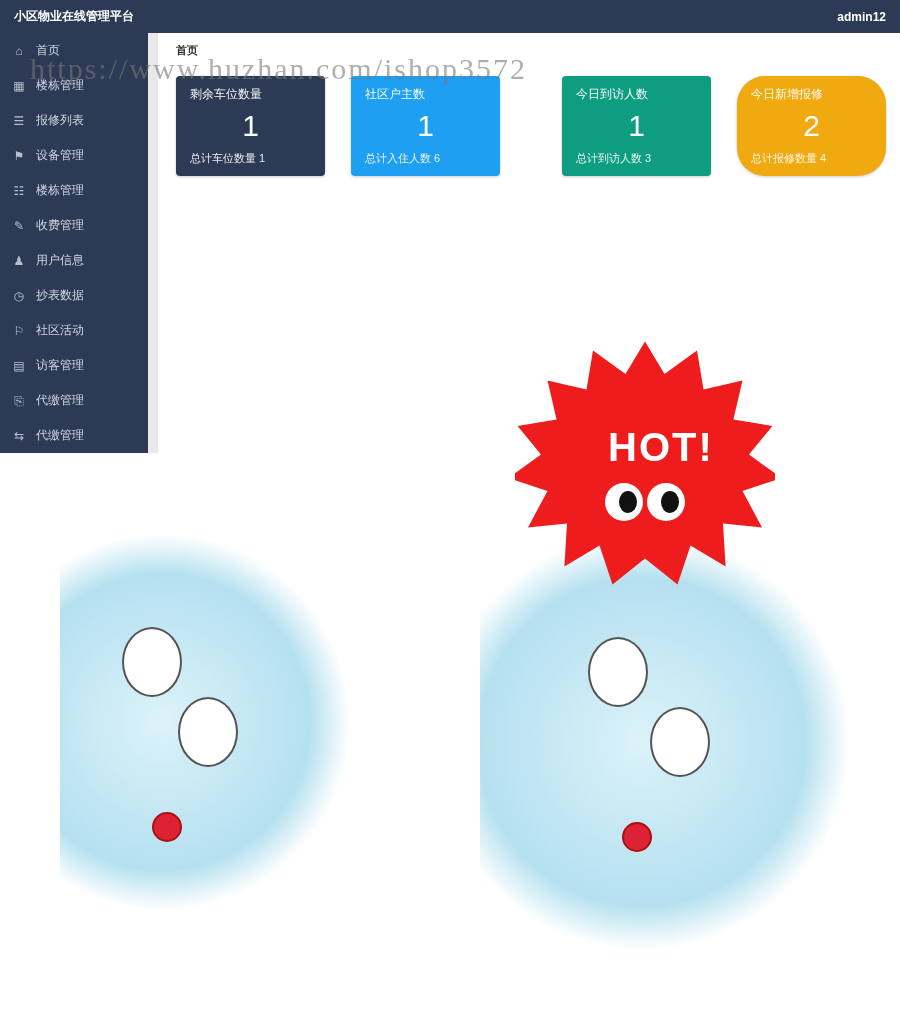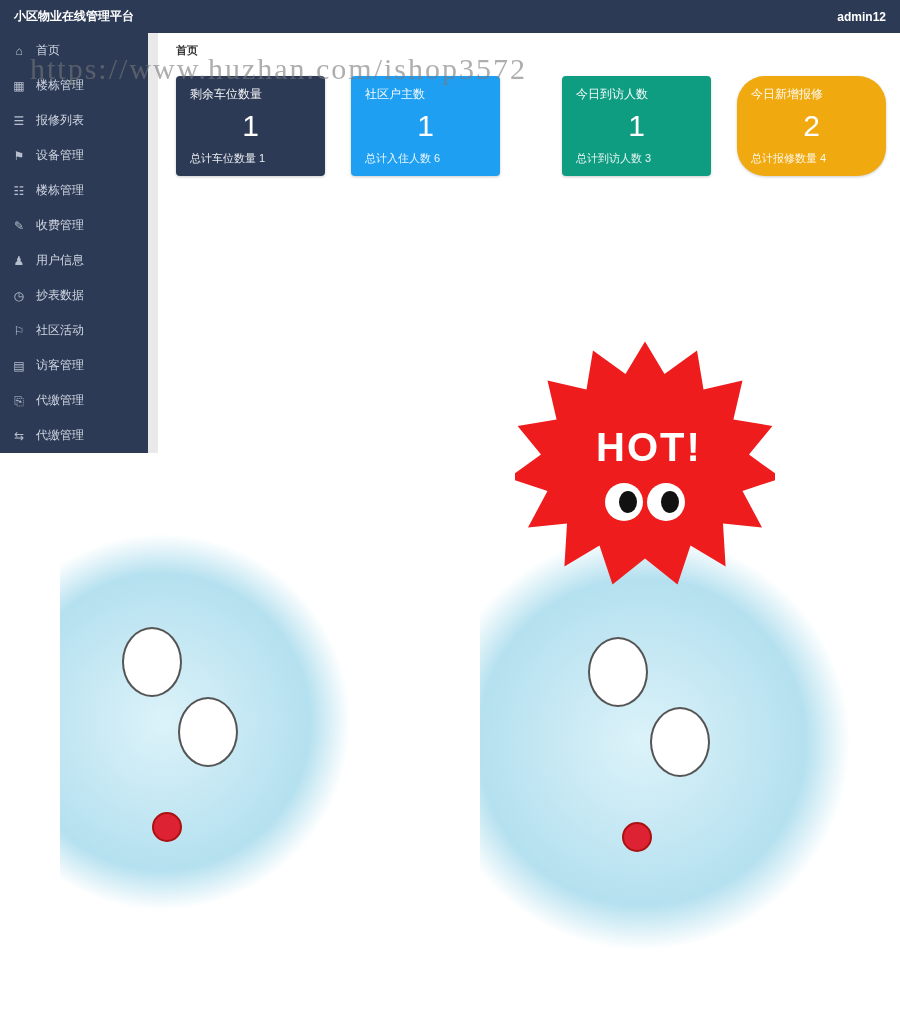--- a/index.html
+++ b/index.html
@@ -19,21 +19,21 @@
 .cards { display: flex; gap: 26px; }
 .card { flex: 1; color: #fff; border-radius: 4px; padding: 10px 14px 10px; box-shadow: 0 1px 3px rgba(0,0,0,.2); }
 .card .t { font-size: 12px; opacity: .95; }
 .card .v { font-size: 30px; text-align: center; margin: 6px 0 8px; }
 .card .s { font-size: 11px; opacity: .9; }
 .watermark { position: absolute; top: 52px; left: 30px; font-size: 30px; font-family: Georgia, serif; color: rgba(120,120,120,.6); letter-spacing: 2px; pointer-events: none; }
 
 
 .hot-wrap { position: absolute; top: 335px; left: 515px; width: 260px; height: 260px; z-index: 50; }
 .hot-star { fill: #ee1c1c; }
-.hot-text { position: absolute; top: 90px; left: 4px; width: 100%; text-align: center; font-size: 40px; font-weight: 900; color: #fff; font-family: Arial Black, Arial; letter-spacing: 2px; }
+.hot-text { position: absolute; top: 90px; left: 16px; width: 100%; text-align: center; font-size: 40px; font-weight: 900; color: #fff; font-family: Arial Black, Arial; letter-spacing: 2px; }
 .hot-eyes { position: absolute; top: 148px; left: 90px; display:flex; gap:4px; }
 .hot-eyes span { width: 38px; height: 38px; background:#fff; border-radius:50%; display:inline-block; position:relative;}
 .hot-eyes span::after { content:""; position:absolute; width:18px; height:22px; background:#111; border-radius:50%; top:8px; left:14px;}
 
 
 .docs { position: absolute; top: 458px; left: 0; width: 900px; height: 560px; display: flex; gap: 30px; padding: 4px 30px 0 60px; }
 .page { flex: 1; background: #fff; padding: 10px 22px 0; font-size: 9px; color: #333; position: relative; overflow:hidden; }
 
 
 .dora { position:absolute; border-radius:50%; pointer-events:none; }

